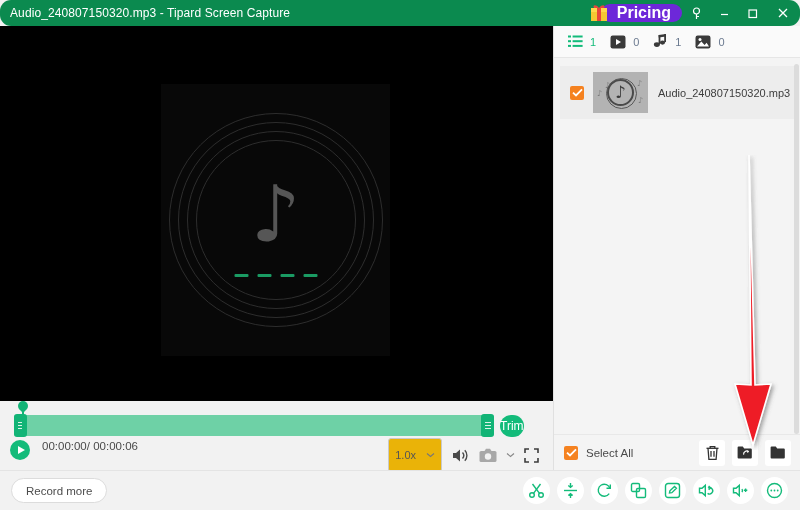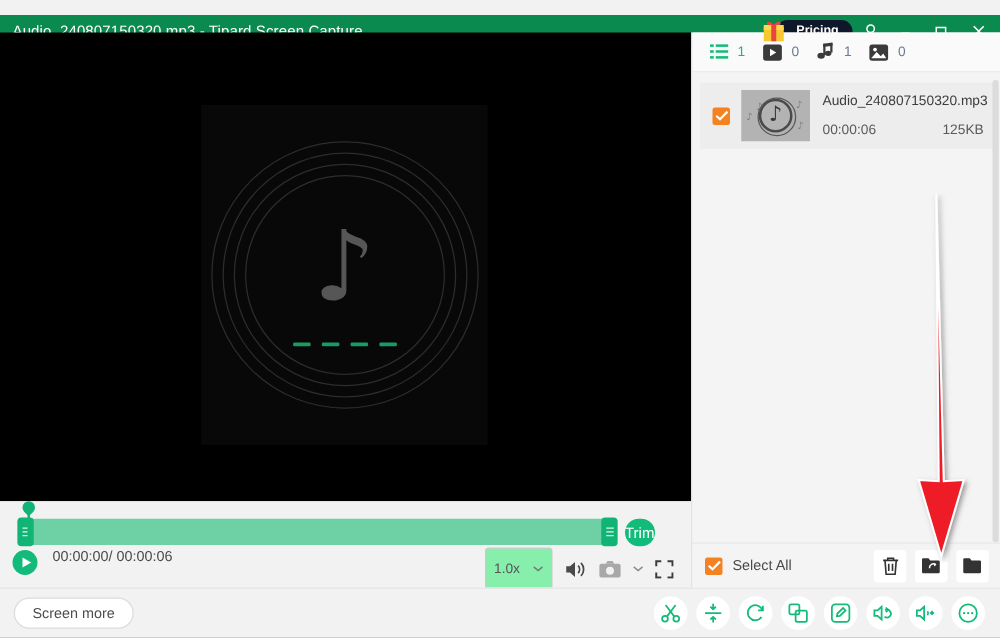--- a/index.html
+++ b/index.html
@@ -10,37 +10,37 @@
     background: #f2f2f2;
   }
   .app {
     position: relative;
     width: 800px; height: 510px;
     background: #f2f2f2;
   }
 
   
   .titlebar {
-    position: absolute; top: 12px; left: 0;
+    position: absolute; top: 0; left: 0;
     width: 800px; height: 26px;
     background: #0b8a4f;
-    display: flex; align-items: center;
+    display: flex; align-items: center; border-radius: 11px;
   }
   .title-text {
     color: #ffffff; font-size: 12px;
     margin-left: 10px; white-space: nowrap;
     letter-spacing: .1px;
   }
   .title-right {
     margin-left: auto; display: flex; align-items: center;
     height: 26px;
   }
   .gift-icon { width: 22px; height: 20px; position: relative; margin-right: -9px; z-index: 3;}
   .pricing-pill {
-    background: #0f172a; color: #fff; font-size: 10px; font-weight: bold;
+    background: #6d28d9; color: #fff; font-size: 16px; font-weight: bold;
     border-radius: 10px; padding: 3px 11px 3px 16px;
     line-height: 12px;
   }
   .tb-btn {
     width: 28px; height: 26px; display: flex; align-items: center; justify-content: center;
     color: #fff;
   }
   .tb-btn svg { display:block; }
   .tb-close { width: 34px; }
 
@@ -146,21 +146,21 @@
     margin-left: 2px;
   }
   .time-text {
     margin-left: 12px; font-size: 11.5px; color: #4a4a4a;
   }
   .pb-right {
     margin-left: auto; display: flex; align-items: center; gap: 9px;
     margin-right: 14px;
   }
   .speed-select {
-    border: 1px solid #c9c9c9; background: #86efac;
+    border: 1px solid #c9c9c9; background: #eab308;
     border-radius: 3px; height: 20px;
     display: flex; align-items: center; gap: 10px;
     padding: 16px 6px; font-size: 11px; color: #555; cursor: pointer;
   }
   .ic { display: flex; align-items: center; justify-content: center; cursor: pointer; }
 
   
   .bottombar {
     position: absolute; top: 470px; left: 0;
     width: 800px; height: 40px;
@@ -399,21 +399,21 @@
           <path d="M1 5 V1 H5"></path>
             <path d="M10 1 H14 V5"></path>
             <path d="M14 10 V14 H10"></path>
             <path d="M5 14 H1 V10"></path>
         </svg>
       </div>
     </div>
   </div>
 
   <div class="bottombar">
-    <div class="pill-btn pill-rec-more">Screen more</div>
+    <div class="pill-btn pill-rec-more">Record more</div>
 
     <div class="tools">
       <div class="tool">
         <svg width="17" height="17" viewBox="0 0 17 17" fill="none" stroke="#13bb7a" stroke-width="1.4">
           <circle cx="4" cy="13" r="2.3"></circle>
             <circle cx="13" cy="13" r="2.3"></circle>
           <path d="M5.5 11.3 L12.5 2"></path>
             <path d="M11.5 11.3 L4.5 2"></path>
         </svg>
       </div>
@@ -523,24 +523,20 @@
           <span class="mini-note mn1">♪</span>
           <span class="mini-note mn2">♪</span>
           <span class="mini-note mn3">♪</span>
           <span class="mini-note mn4">♪</span>
           <div class="thumb-circle">
             <span class="thumb-note">♪</span>
           </div>
         </div>
         <div class="file-meta">
           <div class="file-name">Audio_240807150320.mp3</div>
-          <div class="file-sub">
-            <span>00:00:06</span>
-            <span>125KB</span>
-          </div>
         </div>
       </div>
       <div class="vscroll"></div>
     </div>
 
     <div class="panel-footer">
       <div class="sel-all">
         <div class="chk" style="margin-left:0">
           <svg width="11" height="9" viewBox="0 0 11 9" fill="none" stroke="#ffffff" stroke-width="1.8">
               <path d="M1 4.6 L4 7.4 L10 1.3"></path>

